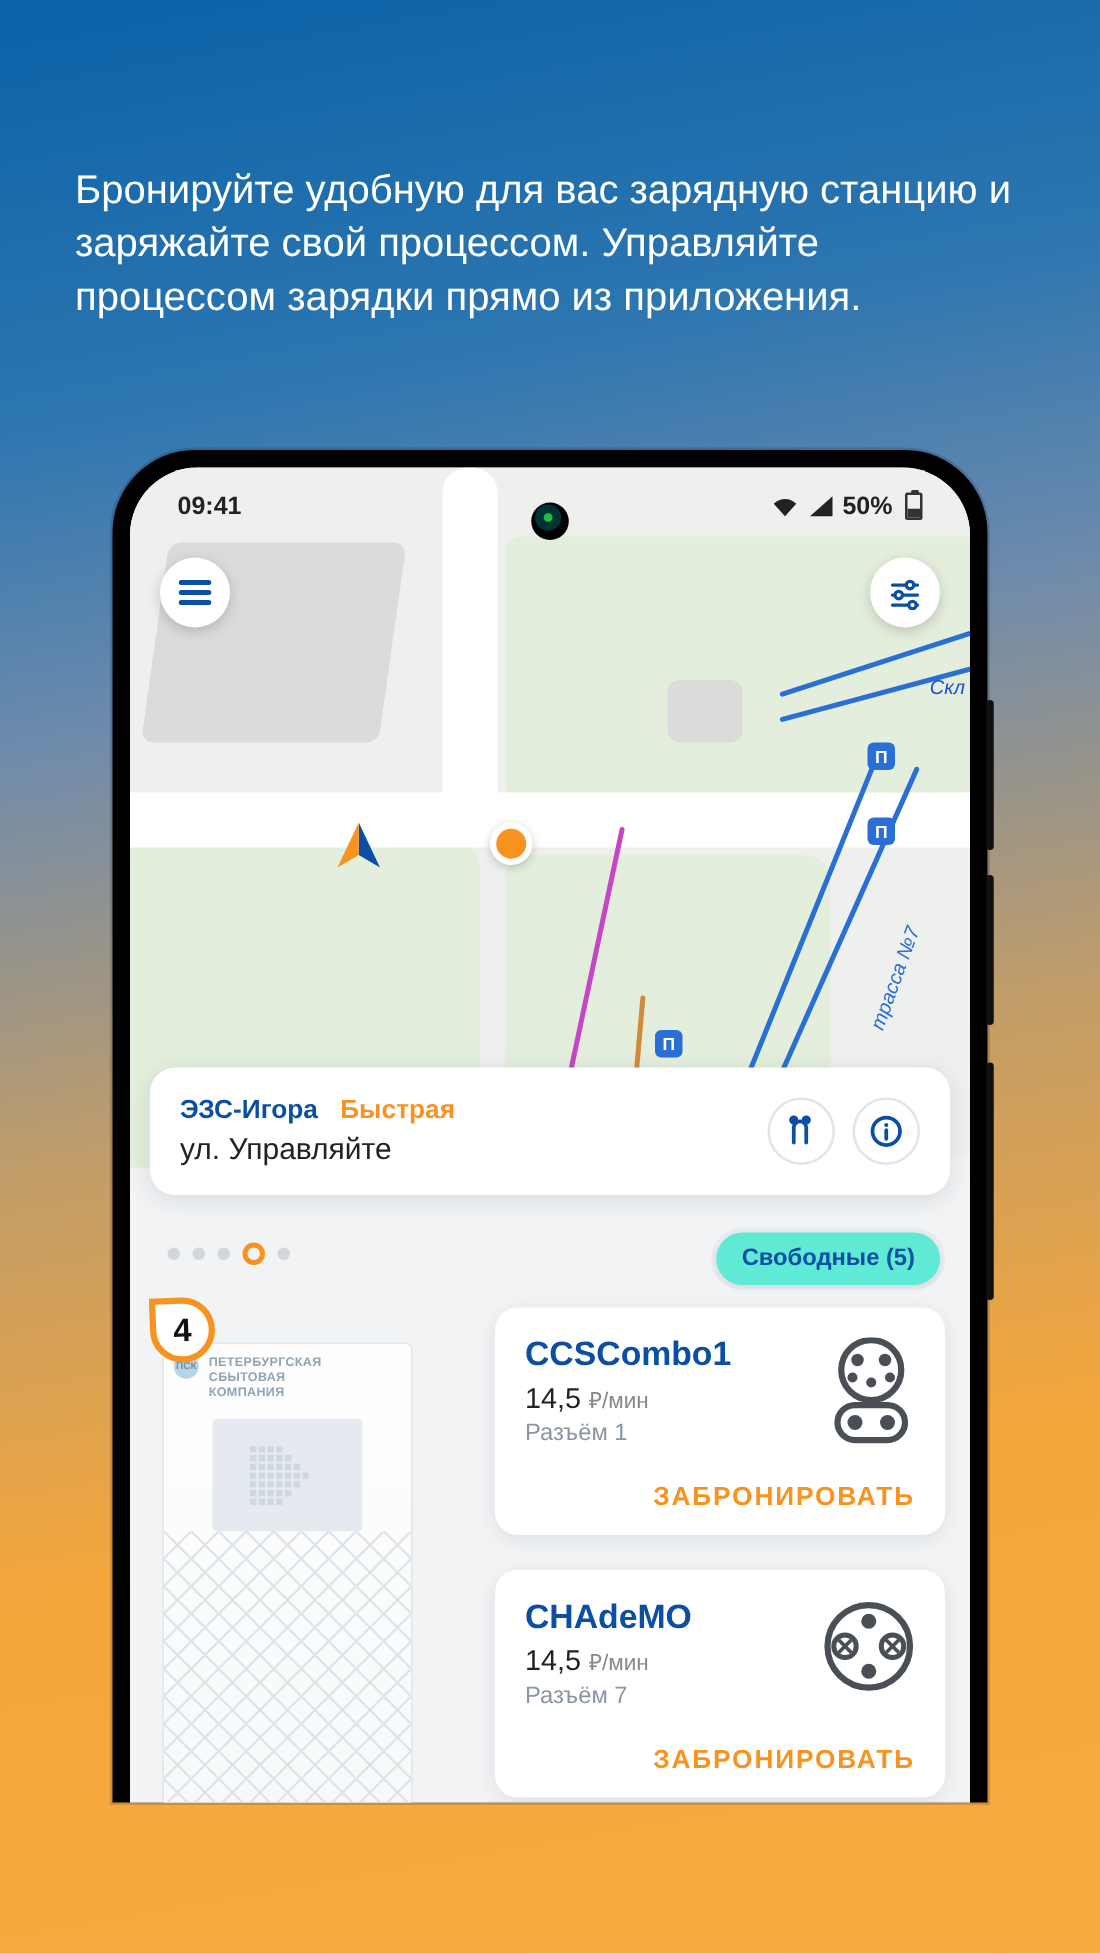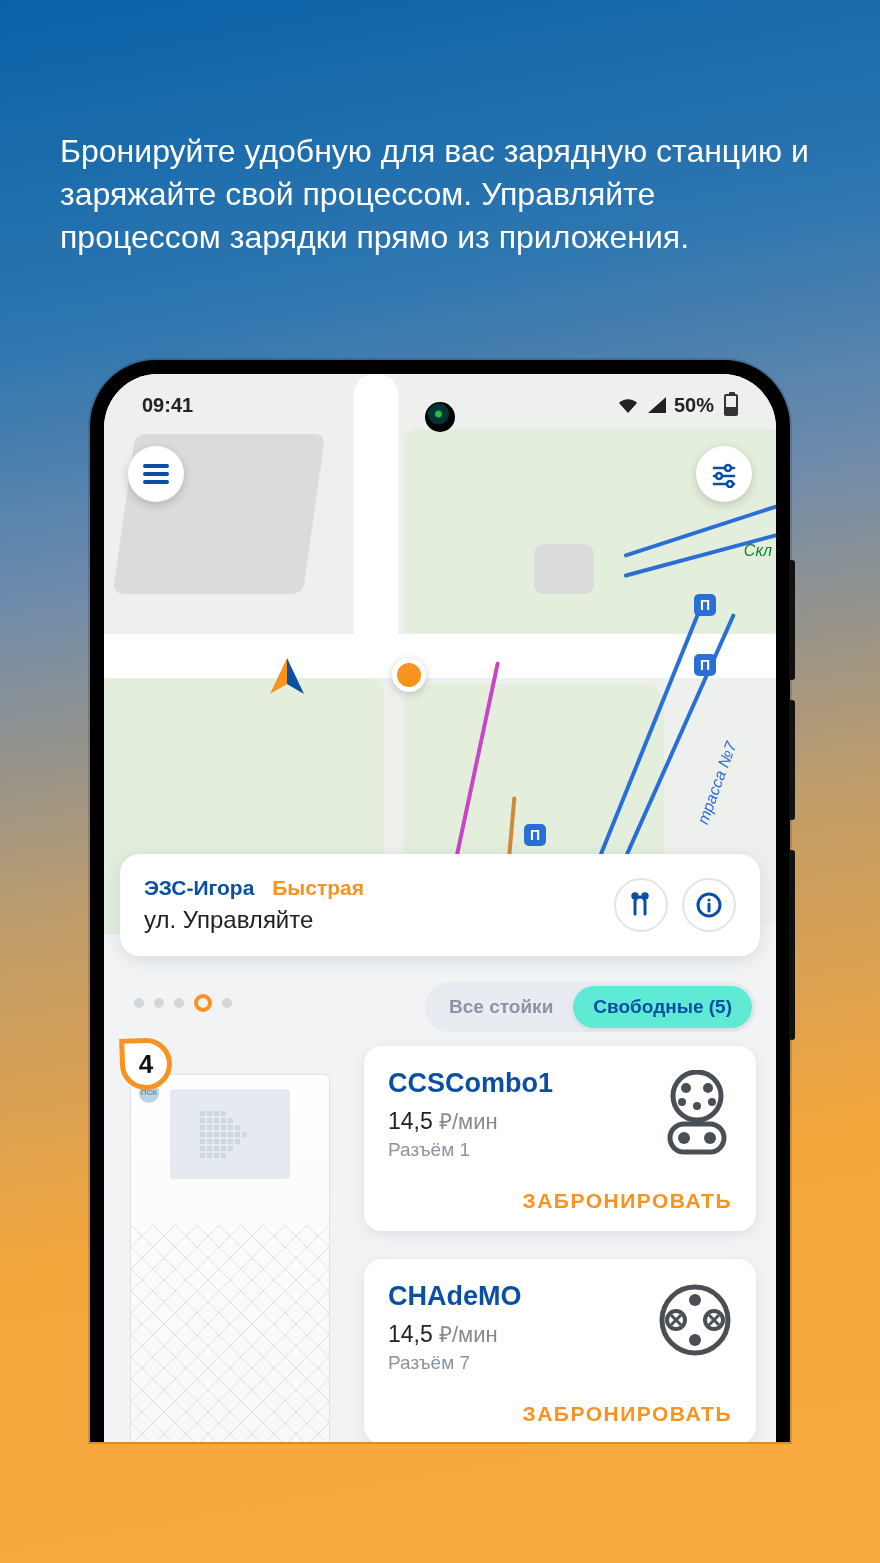--- a/index.html
+++ b/index.html
@@ -174,25 +174,26 @@
   }
   .cables {
     position:absolute; top: 72px; left: 0; right: 0; bottom:0; z-index:-0;
   }
 
   
   .cards { flex:1; display:flex; flex-direction:column; gap: 28px; }
   .conn-card {
     background:#fff; border-radius:18px; padding: 22px 24px 18px;
     box-shadow: 0 4px 16px rgba(10,30,60,.08);
+    margin-left: 32px;
   }
   .conn-head { display:flex; justify-content:space-between; align-items:flex-start; }
   .conn-title { color:#0a4fa3; font-size:27px; font-weight:700; }
   .conn-price { color:#222; font-size:23px; margin-top:6px; }
-  .conn-price .unit { color:#888; font-size:22px; }
+  .conn-price .unit { color:#888; font-size:18px; }
   .conn-slot { color:#8a94a3; font-size:19px; margin-top:4px; }
   .conn-action {
     color:#f7931e; font-size:21px; font-weight:800; letter-spacing:1.5px;
     text-align:right; margin-top: 28px;
   }
   .plug-icon { margin-top:2px; }
 
 </style>
 </head>
 <body>
@@ -234,21 +235,21 @@
         <div class="road" style="top:260px;left:-20px;width:720px;height:44px;border-radius:20px"></div>
         <div class="road" style="top:0;left:250px;width:44px;height:300px;border-radius:20px"></div>
 
         <div class="ski" style="top:180px;left:520px;width:260px;transform:rotate(-18deg)"></div>
         <div class="ski" style="top:200px;left:520px;width:260px;transform:rotate(-15deg)"></div>
         <div class="ski" style="top:520px;left:480px;width:320px;transform:rotate(-68deg)"></div>
         <div class="ski" style="top:530px;left:500px;width:320px;transform:rotate(-66deg)"></div>
         <div class="ski" style="top:540px;left:340px;width:260px;transform:rotate(-78deg);background:#c646c6"></div>
         <div class="ski" style="top:540px;left:400px;width:120px;transform:rotate(-85deg);background:#d08a3a"></div>
         <span class="ski-label" style="top:400px;left:570px">трасса №7</span>
-        <span style="position:absolute;top:168px;right:4px;color:#15803d;font-style:italic;font-size:16px">Скл</span>
+        <span style="position:absolute;top:168px;right:4px;color:#1d4ed8;font-style:italic;font-size:16px">Скл</span>
 
         <div class="bus-stop" style="top:220px;left:590px">П</div>
         <div class="bus-stop" style="top:280px;left:590px">П</div>
         <div class="bus-stop" style="top:450px;left:420px">П</div>
 
         <div class="arrow-marker">
           <svg width="46" height="46" viewBox="0 0 46 46">
             <path d="M23 4 L40 40 L23 30 Z" fill="#0a4fa3"></path>
             <path d="M23 4 L6 40 L23 30 Z" fill="#f7931e"></path>
           </svg>
@@ -300,36 +301,40 @@
 
         <div class="dots-row">
           <span class="dot"></span>
           <span class="dot"></span>
           <span class="dot"></span>
           <span class="dot ring"></span>
           <span class="dot"></span>
         </div>
 
         <div class="seg">
-          <div class="off">Все стойки</div>
           <div class="on">Свободные (5)</div>
         </div>
 
         <div class="content-row">
 
           <div class="stand-wrap">
             <svg class="cables" viewBox="0 0 640 520" preserveAspectRatio="none">
               <path d="M150 40 C 260 -20, 360 120, 260 260 C 200 340, 260 440, 380 470" stroke="#d6dbe0" stroke-width="18" fill="none" stroke-linecap="round"></path>
               <path d="M160 60 C 300 40, 300 260, 220 360 C 170 430, 260 500, 390 500" stroke="#e2e6ea" stroke-width="16" fill="none" stroke-linecap="round"></path>
             </svg>
             <div class="badge4">
                 <span>4</span>
               </div>
             <div class="stand">
               <div class="stand-logo">ПСК</div>
+              <div class="stand-brand">
+                <span>ПЕТЕРБУРГСКАЯ</span><br>
+                <span>СБЫТОВАЯ</span><br>
+                <span>КОМПАНИЯ</span>
+              </div>
               <div class="stand-screen">
                 <div class="pix-arrow">
                   <span></span>
                     <span></span>
                     <span></span>
                     <span></span>
                     <span style="opacity:0"></span>
                     <span style="opacity:0"></span>
                     <span style="opacity:0"></span>
                     <span style="opacity:0"></span>

